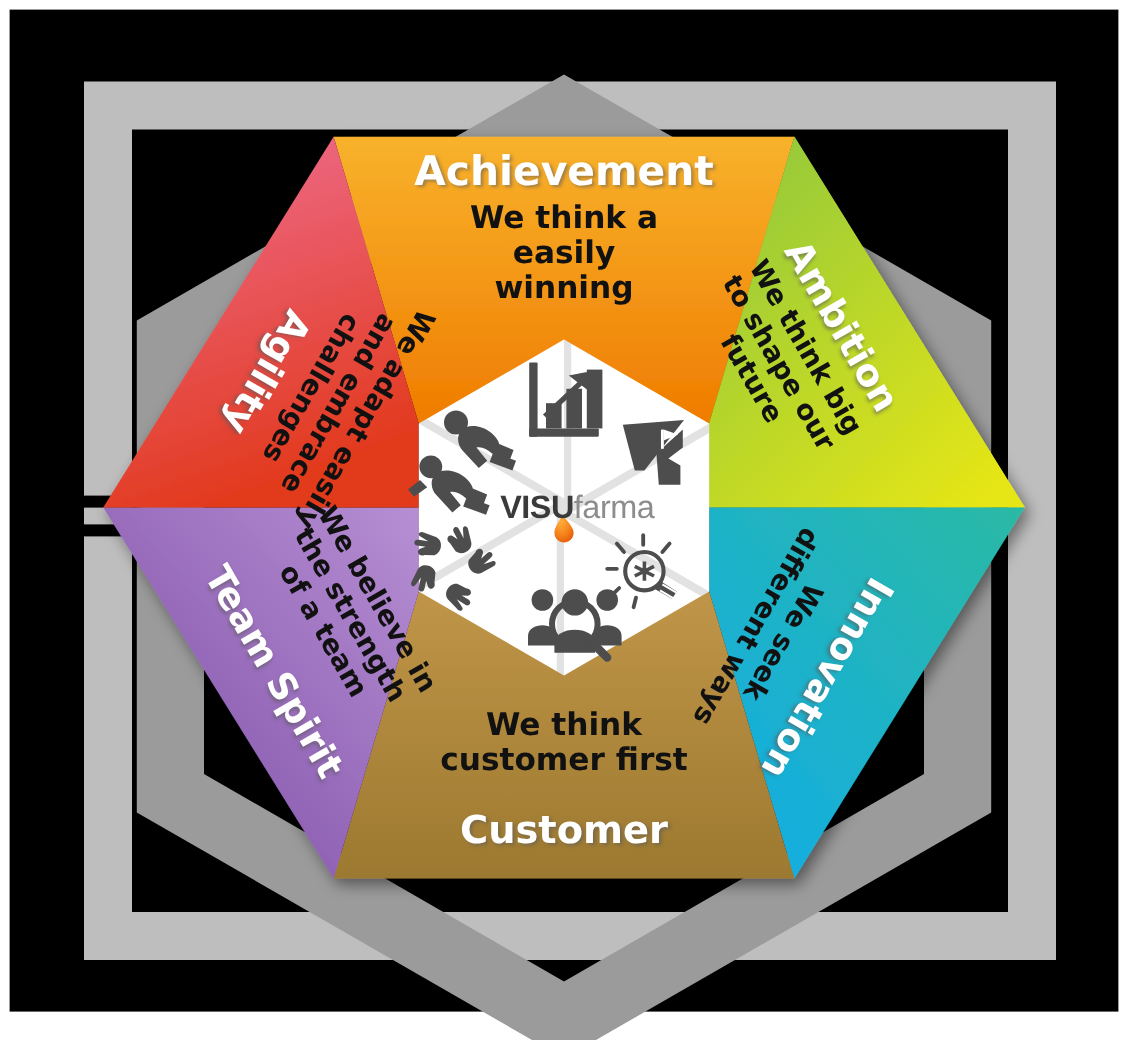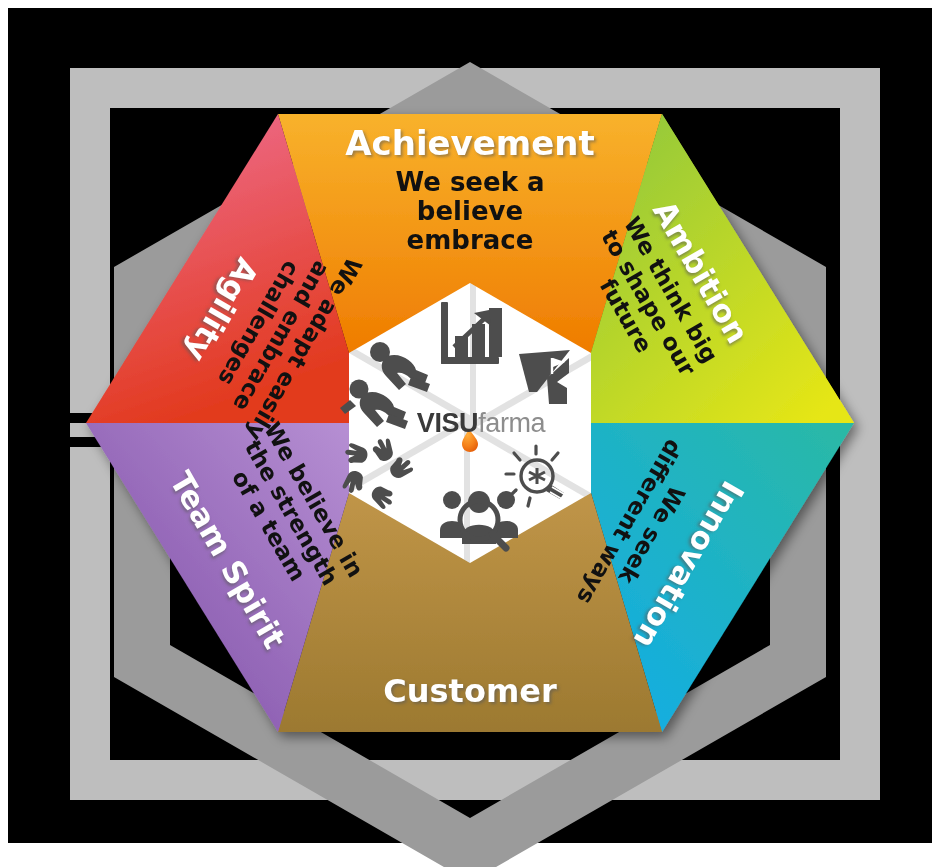--- a/index.html
+++ b/index.html
@@ -213,38 +213,42 @@
       </g>
     </g>
 
     <g>
       <path d="M469,429 C465,436 462,440 462,444 C462,449 466,452 470,452 C474,452 478,449 478,444 C478,440 474,436 469,429 Z" fill="url(#gDrop)"></path>
     </g>
   </svg>
 
   <div class="abs seg-label" style="left:470px;top:143px;transform:translate(-50%,-50%);font-size:34px;">Achievement</div>
   <div class="abs seg-desc" style="left:470px;top:212px;transform:translate(-50%,-50%);font-size:26px;">
-    <div>We seek a</div>
-    <div>believe</div>
-    <div>embrace</div>
+    <div>We think a</div>
+    <div>easily</div>
+    <div>winning</div>
   </div>
 
   <div class="abs seg-label ctr" style="left:701px;top:272px;transform:translate(-50%,-50%) rotate(60deg);font-size:31px;">Ambition</div>
   <div class="abs seg-desc ctr" style="left:648px;top:303px;transform:translate(-50%,-50%) rotate(60deg);font-size:23px;">
     <div>We think big</div>
     <div>to shape our</div>
     <div>future</div>
   </div>
 
   <div class="abs seg-label ctr" style="left:689px;top:565px;transform:translate(-50%,-50%) rotate(120deg);font-size:31px;">Innovation</div>
   <div class="abs seg-desc ctr" style="left:640px;top:528px;transform:translate(-50%,-50%) rotate(120deg);font-size:23px;">
     <div>We seek</div>
     <div>different ways</div>
   </div>
 
+  <div class="abs seg-desc" style="left:470px;top:620px;transform:translate(-50%,-50%);font-size:26px;">
+    <div>We think</div>
+    <div>customer first</div>
+  </div>
   <div class="abs seg-label" style="left:470px;top:692px;transform:translate(-50%,-50%);font-size:32px;line-height:1.1;text-align:left;">
     <div>Customer</div>
   </div>
 
   <div class="abs seg-label ctr" style="left:228px;top:560px;transform:translate(-50%,-50%) rotate(60deg);font-size:31px;">Team Spirit</div>
   <div class="abs seg-desc ctr" style="left:291px;top:513px;transform:translate(-50%,-50%) rotate(60deg);font-size:23px;">
     <div>We believe in</div>
     <div>the strength</div>
     <div>of a team</div>
   </div>

